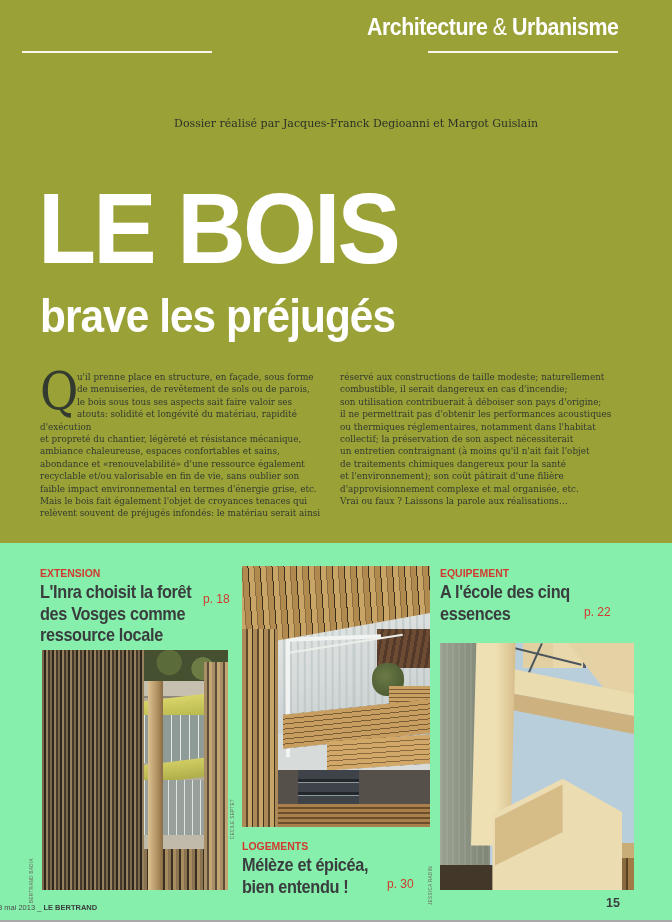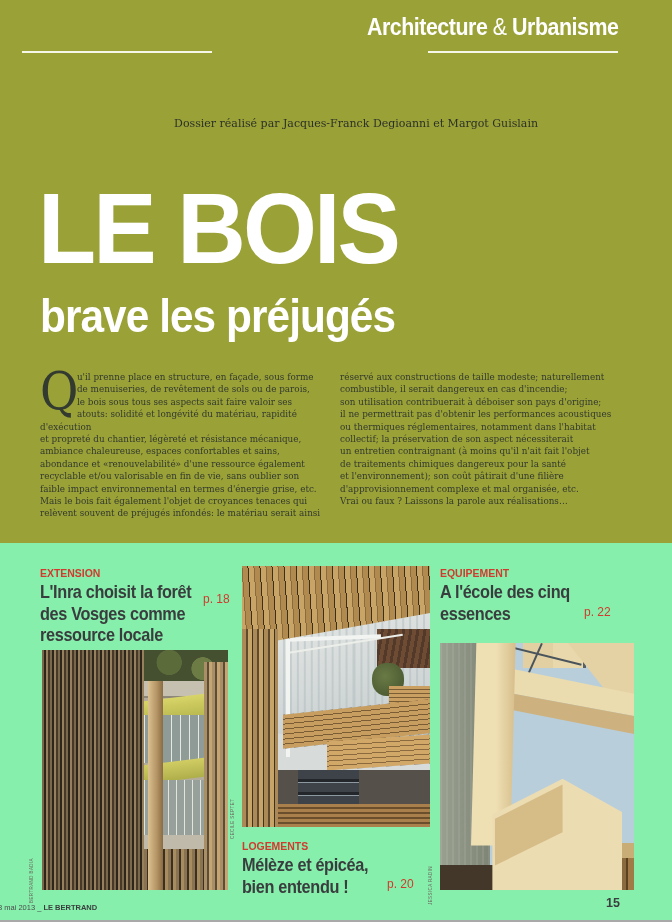--- a/index.html
+++ b/index.html
@@ -173,21 +173,21 @@
   <div class="pageref" style="left:203px;top:592px;">p. 18</div>
 
   <div class="kicker" style="left:440px;top:567px;">EQUIPEMENT</div>
   <div class="headline" style="left:440px;top:581px;width:230px;">A l'école des cinq
 essences</div>
   <div class="pageref" style="left:584px;top:605px;">p. 22</div>
 
   <div class="kicker" style="left:242px;top:840px;">LOGEMENTS</div>
   <div class="headline" style="left:242px;top:854px;width:220px;">Mélèze et épicéa,
 bien entendu !</div>
-  <div class="pageref" style="left:387px;top:877px;">p. 20</div>
+  <div class="pageref" style="left:387px;top:877px;">p. 30</div>
 
   <div class="photo photo-left">
     <div class="ly pl-balcony">
       <div class="ly pl-green"></div>
       <div class="ly pl-slab1"></div>
       <div class="ly pl-soffit1"></div>
       <div class="ly pl-win1"></div>
       <div class="ly pl-soffit2"></div>
       <div class="ly pl-win2"></div>
       <div class="ly pl-slab2"></div>

